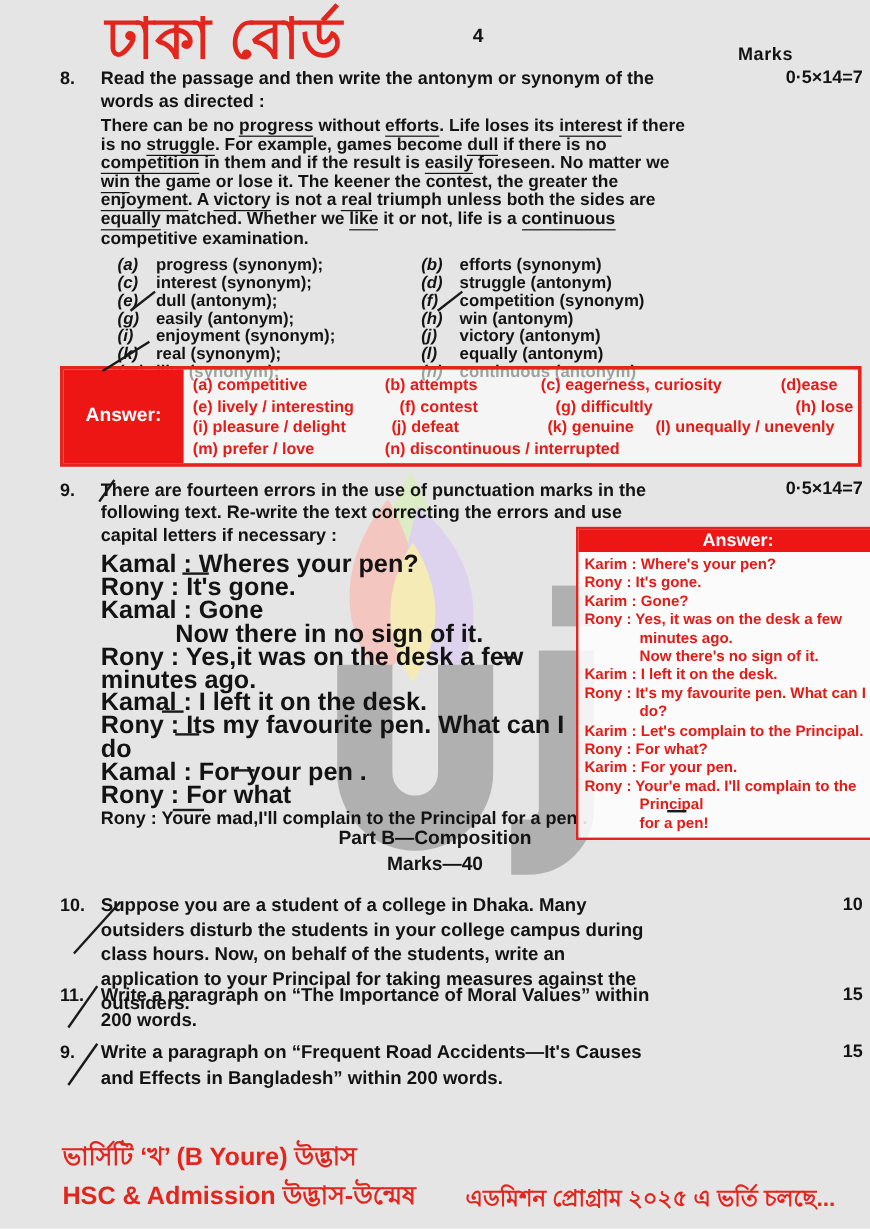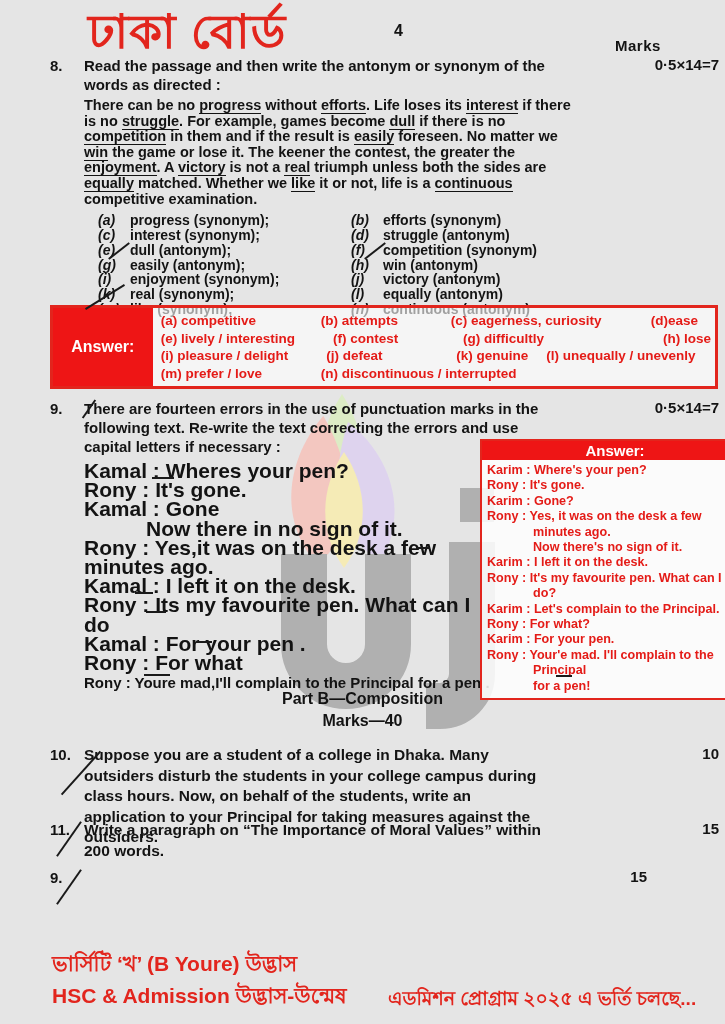--- a/index.html
+++ b/index.html
@@ -191,20 +191,23 @@
   <div class="q q11">
     <div class="qnum">11.</div>
     <div class="qbody">
         <div class="instr">Write a paragraph on “The Importance of Moral Values” within 200 words.</div>
       </div>
     <div class="qmarks">15</div>
   </div>
 
   <div class="q q12">
     <div class="qnum">9.</div>
+    <div class="qbody">
+        <div class="instr">Write a paragraph on “Frequent Road Accidents—It's Causes and Effects in Bangladesh” within 200 words.</div>
+      </div>
     <div class="qmarks">15</div>
   </div>
 
   <div class="footer-line1">ভার্সিটি ‘খ’ (B Youre) উদ্ভাস</div>
   <div class="footer-line2">HSC &amp; Admission উদ্ভাস-উন্মেষ</div>
   <div class="footer-right">এডমিশন প্রোগ্রাম ২০২৫ এ ভর্তি চলছে...</div>
 
   <div class="pen" style="left:106px;top:250px;width:26px;transform:rotate(-38deg);"></div>
   <div class="pen" style="left:362px;top:250px;width:26px;transform:rotate(-38deg);"></div>
   <div class="pen" style="left:82px;top:296px;width:46px;transform:rotate(-32deg);"></div>

